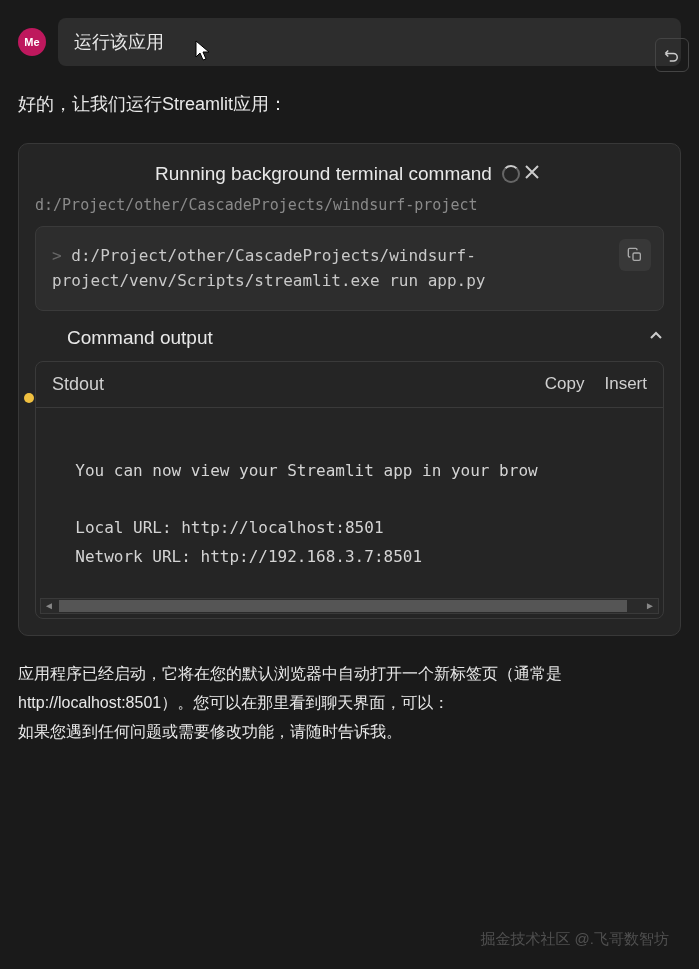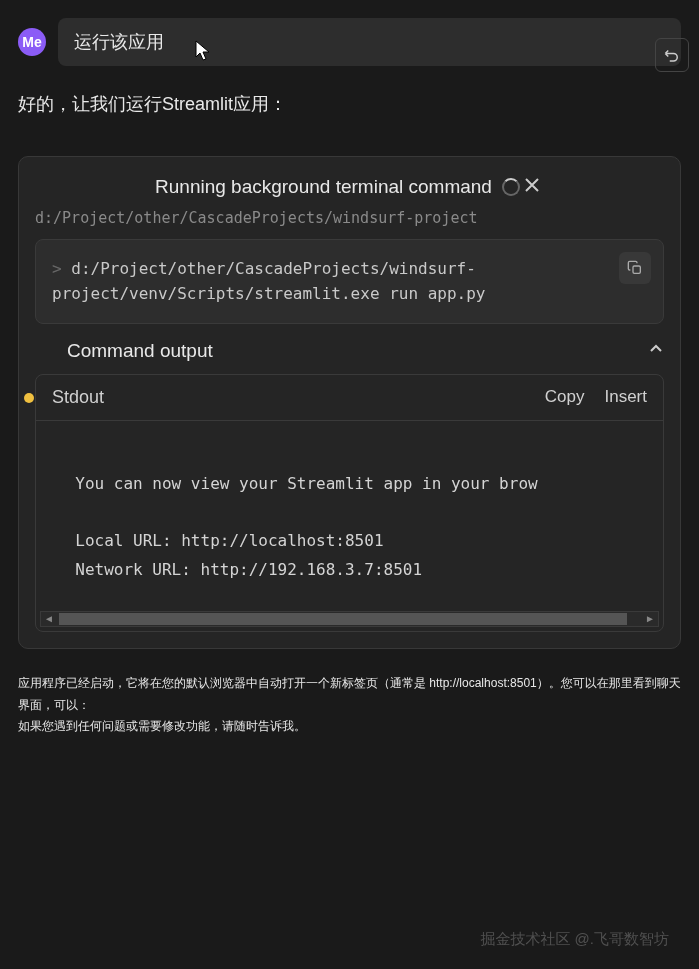--- a/index.html
+++ b/index.html
@@ -19,26 +19,26 @@
     .header-row {
       display: flex;
       align-items: center;
       gap: 12px;
       margin-bottom: 24px;
     }
     .avatar {
       width: 28px;
       height: 28px;
       border-radius: 50%;
-      background: #8b5cf6;
+      background: #be185d;
       color: white;
       display: flex;
       align-items: center;
       justify-content: center;
-      font-size: 14px;
+      font-size: 11px;
       font-weight: 600;
       flex-shrink: 0;
     }
     .input-bar {
       flex: 1;
       background: #2d2d2d;
       border-radius: 8px;
       padding: 12px 16px;
       display: flex;
       align-items: center;
@@ -65,21 +65,21 @@
     .cursor-icon {
       position: absolute;
       left: 195px;
       top: 40px;
       color: #fff;
       pointer-events: none;
     }
     .assistant-text {
       font-size: 18px;
       color: #e8e8e8;
-      margin-bottom: 37px;
+      margin-bottom: 24px;
       line-height: 1.6;
     }
     .terminal-block {
       background: #252525;
       border: 1px solid #383838;
       border-radius: 10px;
       padding: 16px;
       margin-bottom: 24px;
       position: relative;
     }
@@ -219,21 +219,21 @@
     .timeline-dot {
       position: absolute;
       left: 24px;
       top: 393px;
       width: 10px;
       height: 10px;
       background: #f0c040;
       border-radius: 50%;
     }
     .instructions {
-      font-size: 12px;
+      font-size: 16px;
       color: #e8e8e8;
       line-height: 1.8;
     }
     .instructions ol {
       padding-left: 44px;
       margin: 14px 0;
     }
     .instructions li {
       margin-bottom: 2px;
     }

